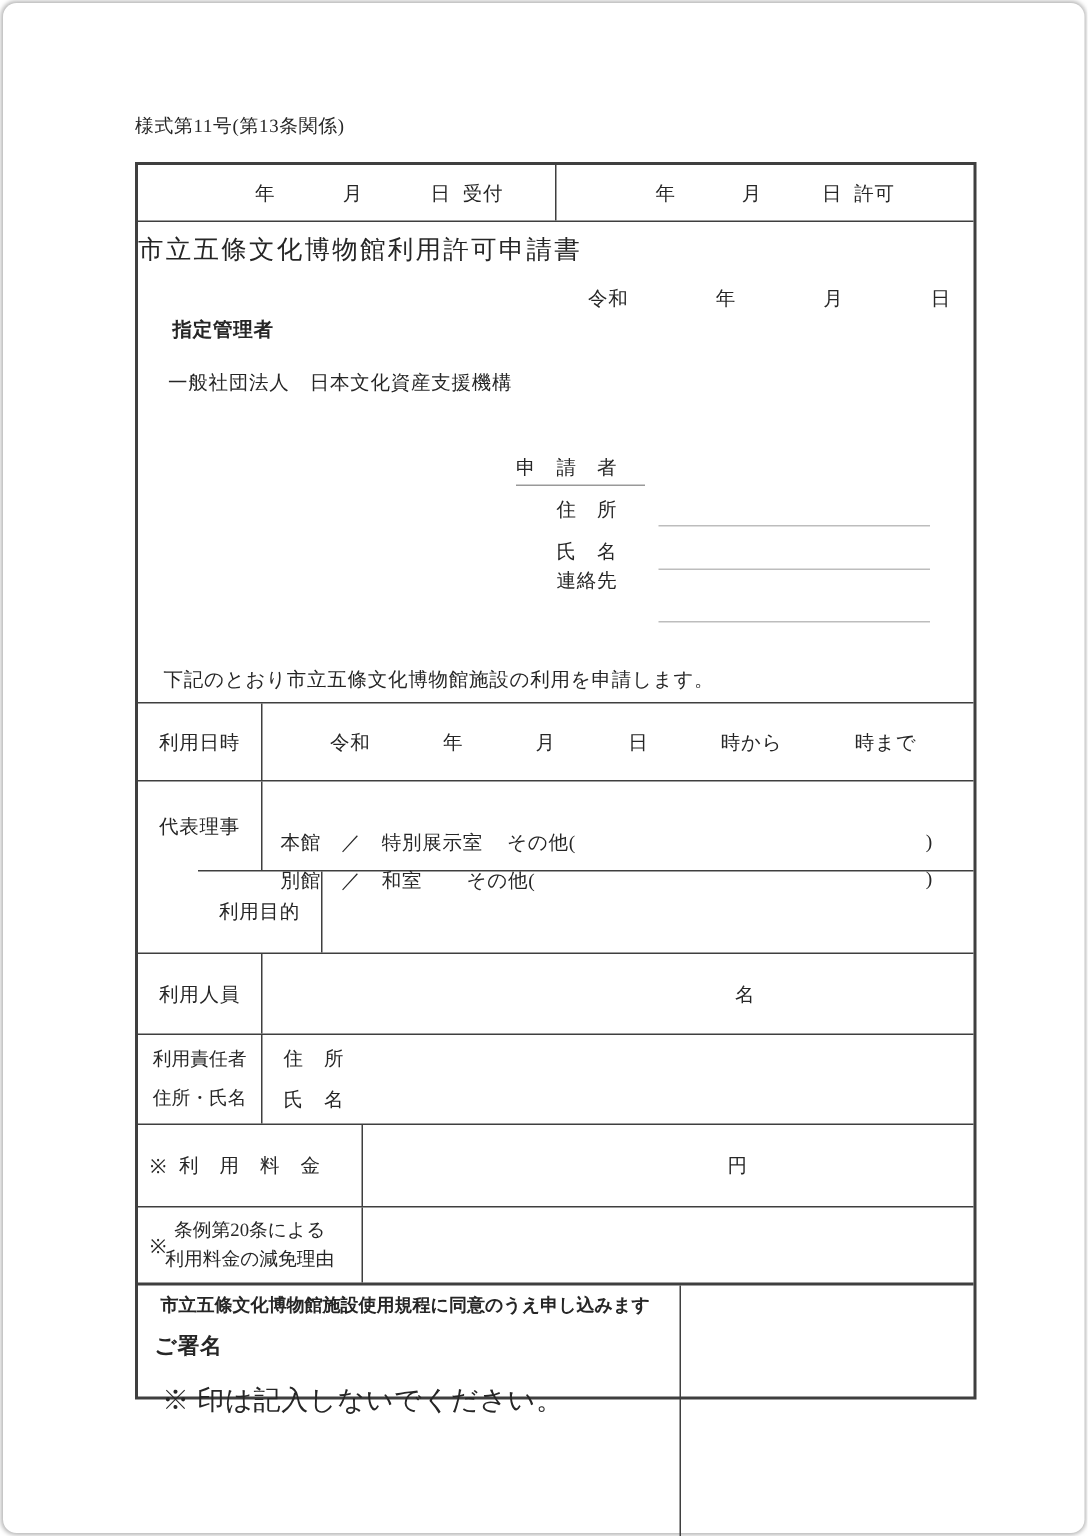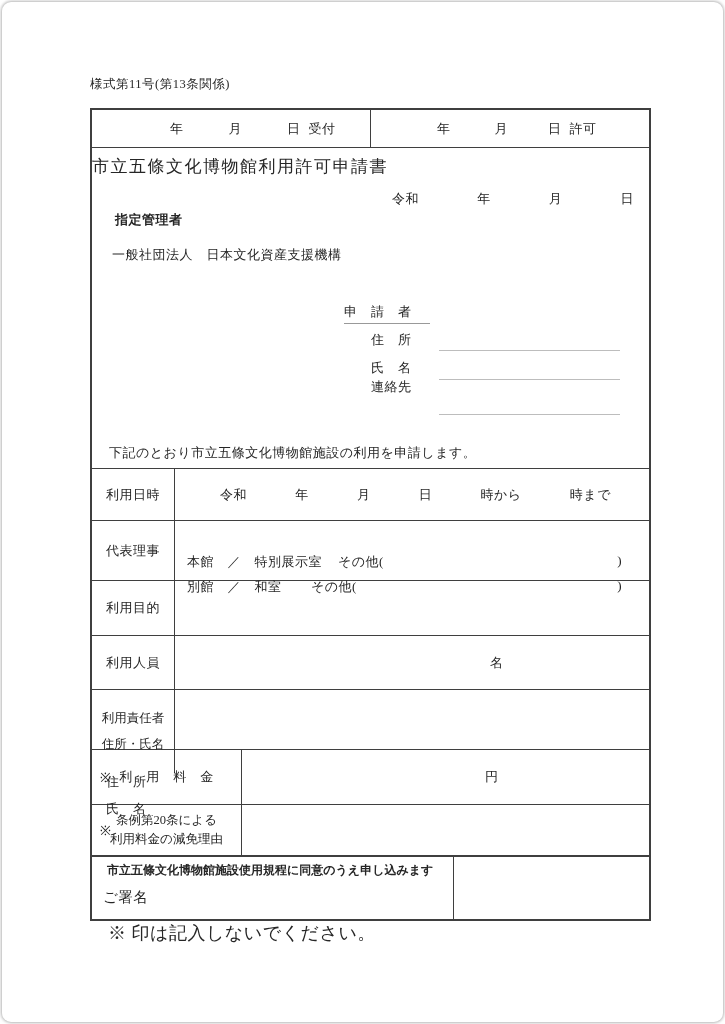--- a/index.html
+++ b/index.html
@@ -42,39 +42,39 @@
 
   
   .r-datetime { height:52px; }
   .dt-content { justify-content:space-between; padding:0 38px 0 45px; }
   .r-category { height:60px; }
   .cat-content { flex-direction:column; align-items:stretch; justify-content:center;
     gap:7px; padding:0 27px 0 12px;margin-top:48px; }
   .cat-line { display:flex; }
   .cat-other { margin-left:16px;text-align:center; }
   .cat-close { margin-left:auto; }
-  .r-purpose { height:55px; }
+  .r-purpose { height:55px;margin-left:40px; }
   .r-people { height:54px; }
   .people-content { padding-left:315px; }
-  .r-resp { height:60px;flex-direction:column; }
+  .r-resp { height:60px; }
   .resp-lbl { gap:9px; font-size:12.5px; letter-spacing:0; }
   .resp-content { flex-direction:column; align-items:flex-start; justify-content:center;
     gap:9px; padding-left:14px; }
   .r-fee { height:55px; }
   .lbl-wide { width:150px; flex:0 0 150px; position:relative; }
   .mark { position:absolute; left:8px; top:50%; transform:translateY(-50%); }
   .fee-content { padding-left:243px; }
   .r-exempt { height:51px; }
   .exempt-lines { font-size:12.5px; line-height:1.55; text-align:center; letter-spacing:0; }
-  .r-sign { height:64px; border-top:2.2px solid #3f3f3f; }
+  .r-sign { height:76px; border-top:2.2px solid #3f3f3f;flex-direction:column; }
   .sign-main { width:362px; flex:0 0 362px; position:relative;
     border-right:1.5px solid #3f3f3f; }
   .agreement { position:absolute; left:15px; top:5px; font-size:12px; font-weight:bold;
     font-family:"Liberation Sans",sans-serif; letter-spacing:0; }
-  .sign-label { position:absolute; left:11px; top:31px; font-size:14.5px; font-weight:normal;
+  .sign-label { position:absolute; left:11px; top:31px; font-size:14.5px; font-weight:bold;
     font-family:"Liberation Sans",sans-serif; }
   .recno-cell { width:100px; flex:0 0 100px; border-right:1.5px solid #3f3f3f;
     display:flex; align-items:center; justify-content:center; font-size:12.5px; letter-spacing:0; }
   .blank-cell { flex:1; }
 
   .footer-note { position:absolute; left:108px; top:921px; font-size:18px; }
 </style>
 </head>
 <body>
 

